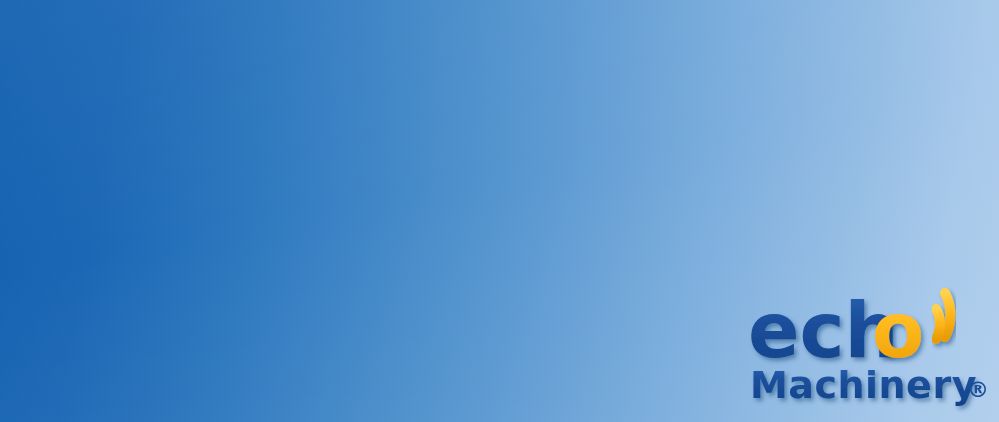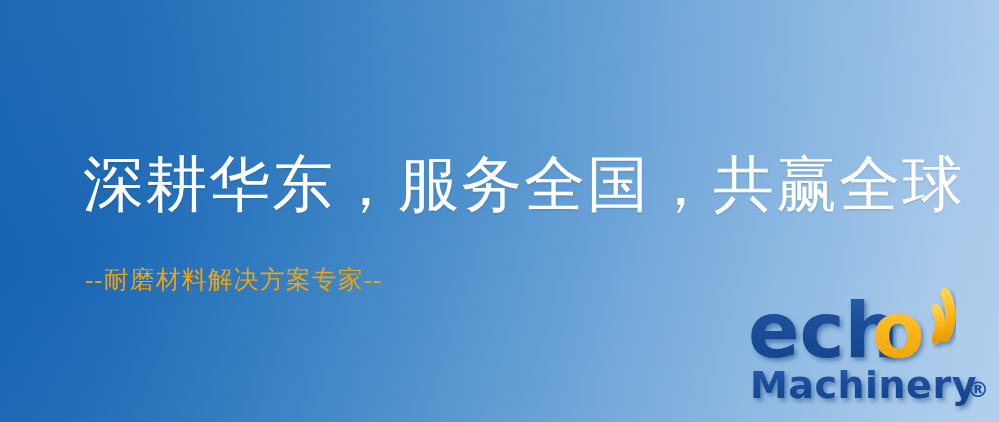--- a/index.html
+++ b/index.html
@@ -88,23 +88,21 @@
   .logo-wordmark {
     font-family: "DejaVu Sans", "Liberation Sans", sans-serif;
     font-weight: bold;
   }
 </style>
 </head>
 <body>
 
 <div id="banner">
 
-  <h1 class="headline">深耕华东，服务全国，共赢全球</h1>
 
-  <p class="subtitle">--耐磨材料解决方案专家--</p>
 
   <div class="logo">
     <svg viewBox="0 0 251 118" xmlns="http://www.w3.org/2000/svg" role="img">
       <defs>
         <filter id="logoShadow" x="-25%" y="-25%" width="160%" height="160%">
           <feDropShadow dx="2.5" dy="3" stdDeviation="2.2" flood-color="#0d3a70" flood-opacity="0.45"></feDropShadow>
         </filter>
         <linearGradient id="blueBevel" x1="0" y1="0" x2="0" y2="1">
           <stop offset="0%" stop-color="#2b66b4"></stop>
           <stop offset="38%" stop-color="#1b4f9c"></stop>

